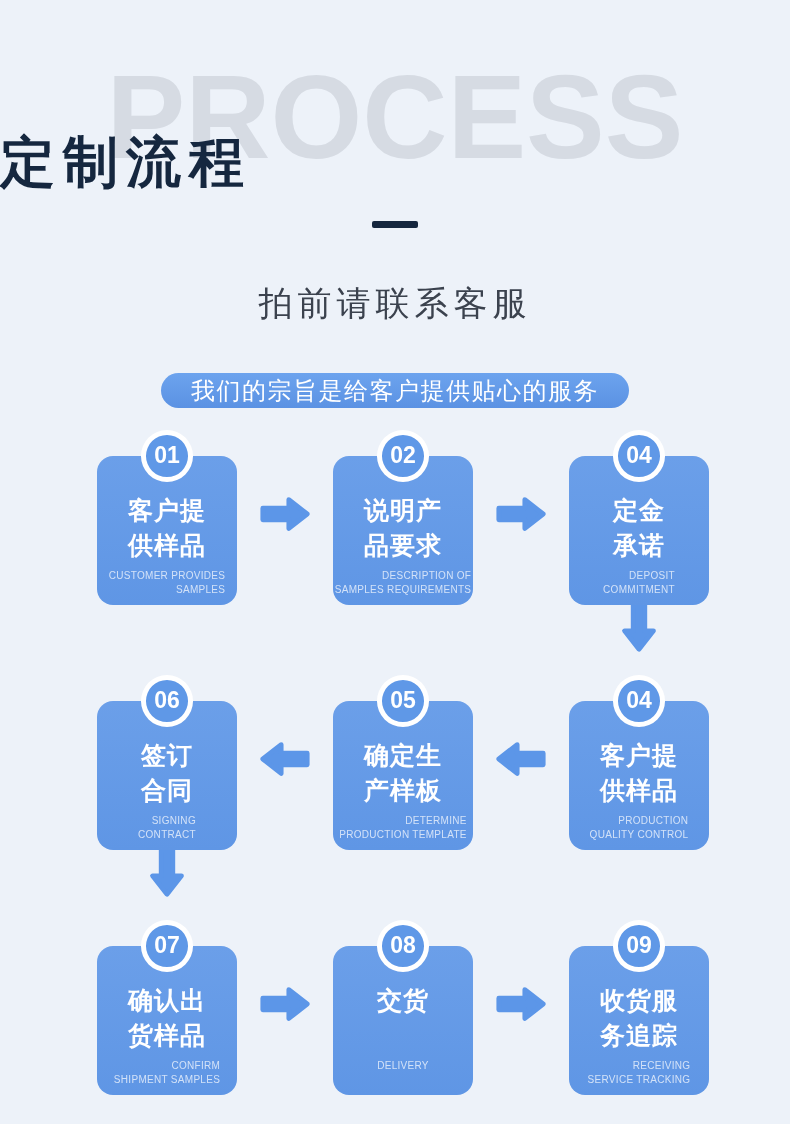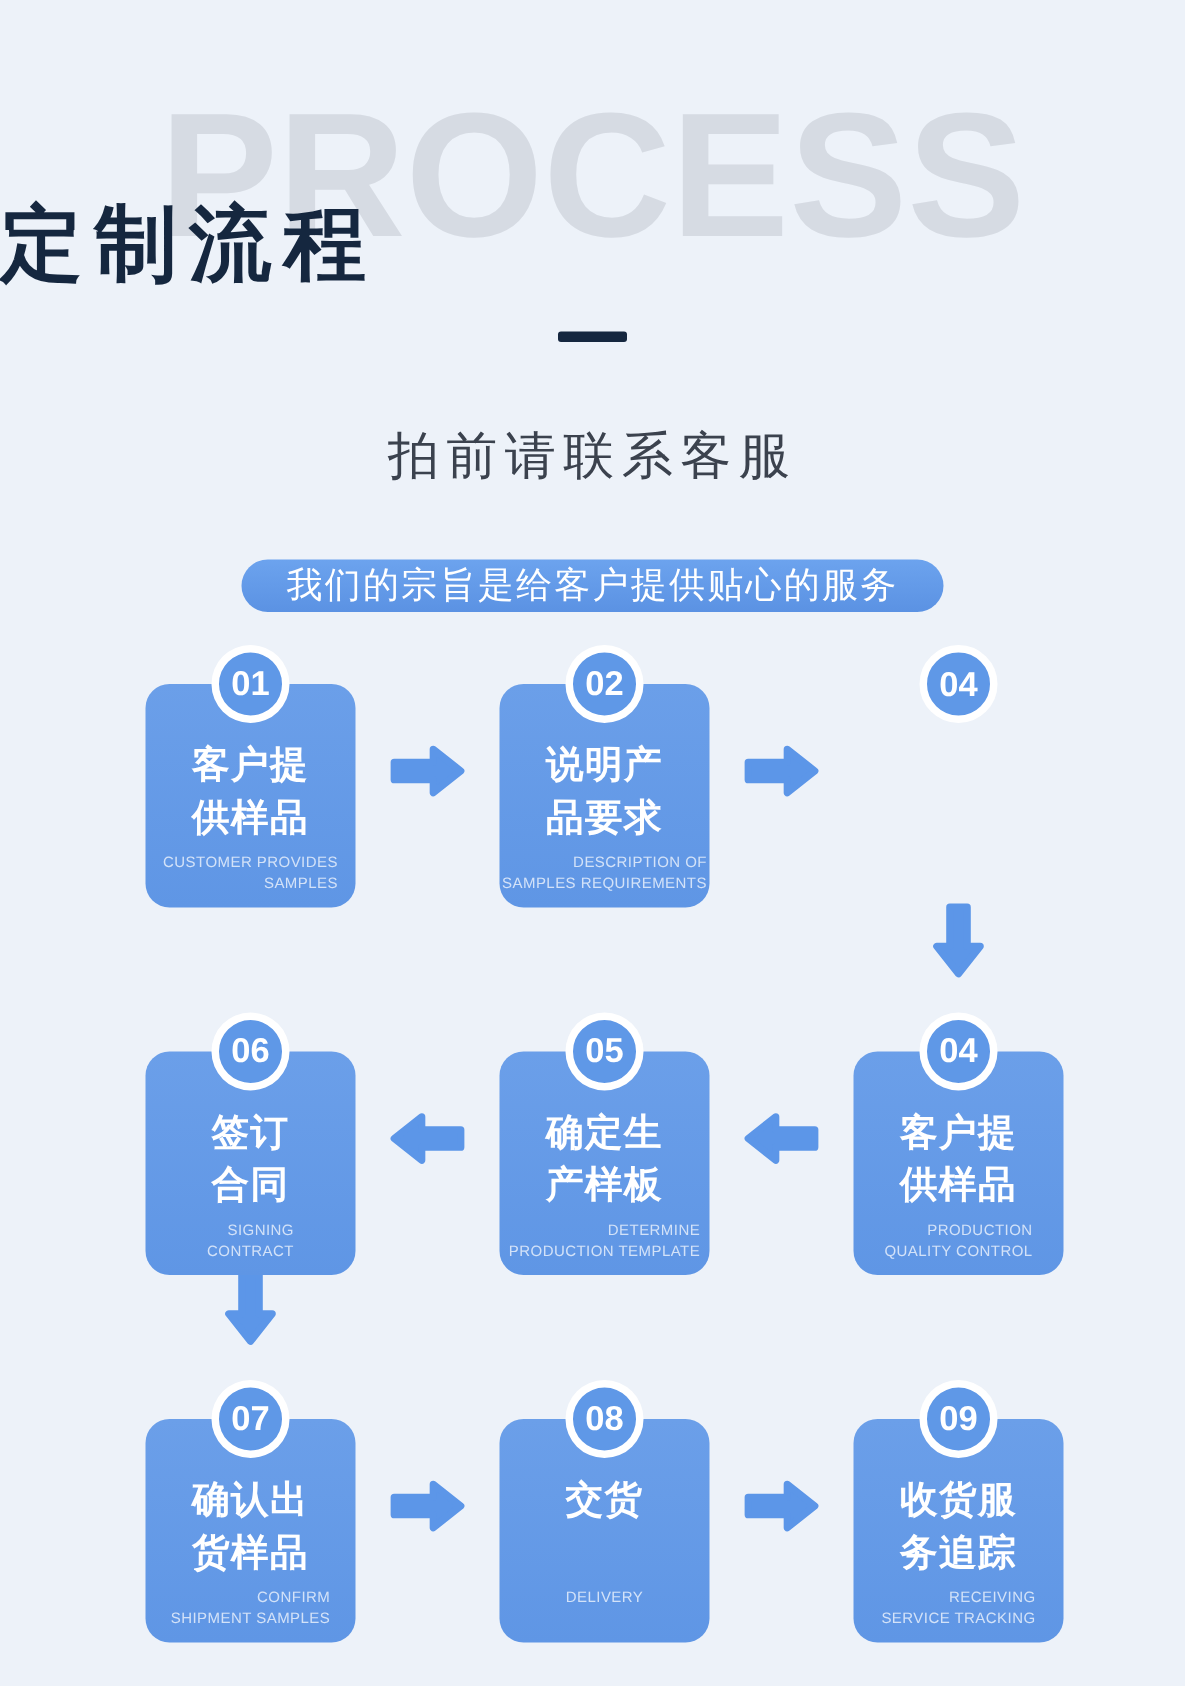--- a/index.html
+++ b/index.html
@@ -90,20 +90,30 @@
           </div>
         </div>
       </div>
       <div class="acell">
         <svg width="54" height="42" viewBox="0 0 56 42">
             <path d="M5 15 L32 15 L32 6 L51 21 L32 36 L32 27 L5 27 Z" fill="#5c96e8" stroke="#5c96e8" stroke-width="5" stroke-linejoin="round"></path>
           </svg>
       </div>
       <div class="step">
         <div class="circle">04</div>
+        <div class="card">
+          <div class="cn">
+            <span>定金</span>
+            <span>承诺</span>
+          </div>
+          <div class="en">
+            <div>DEPOSIT</div>
+            <div>COMMITMENT</div>
+          </div>
+        </div>
       </div>
     </div>
 
     <div class="row">
       <div class="step">
         <div class="circle">06</div>
         <div class="card">
           <div class="cn">
             <span>签订</span>
             <span>合同</span>

